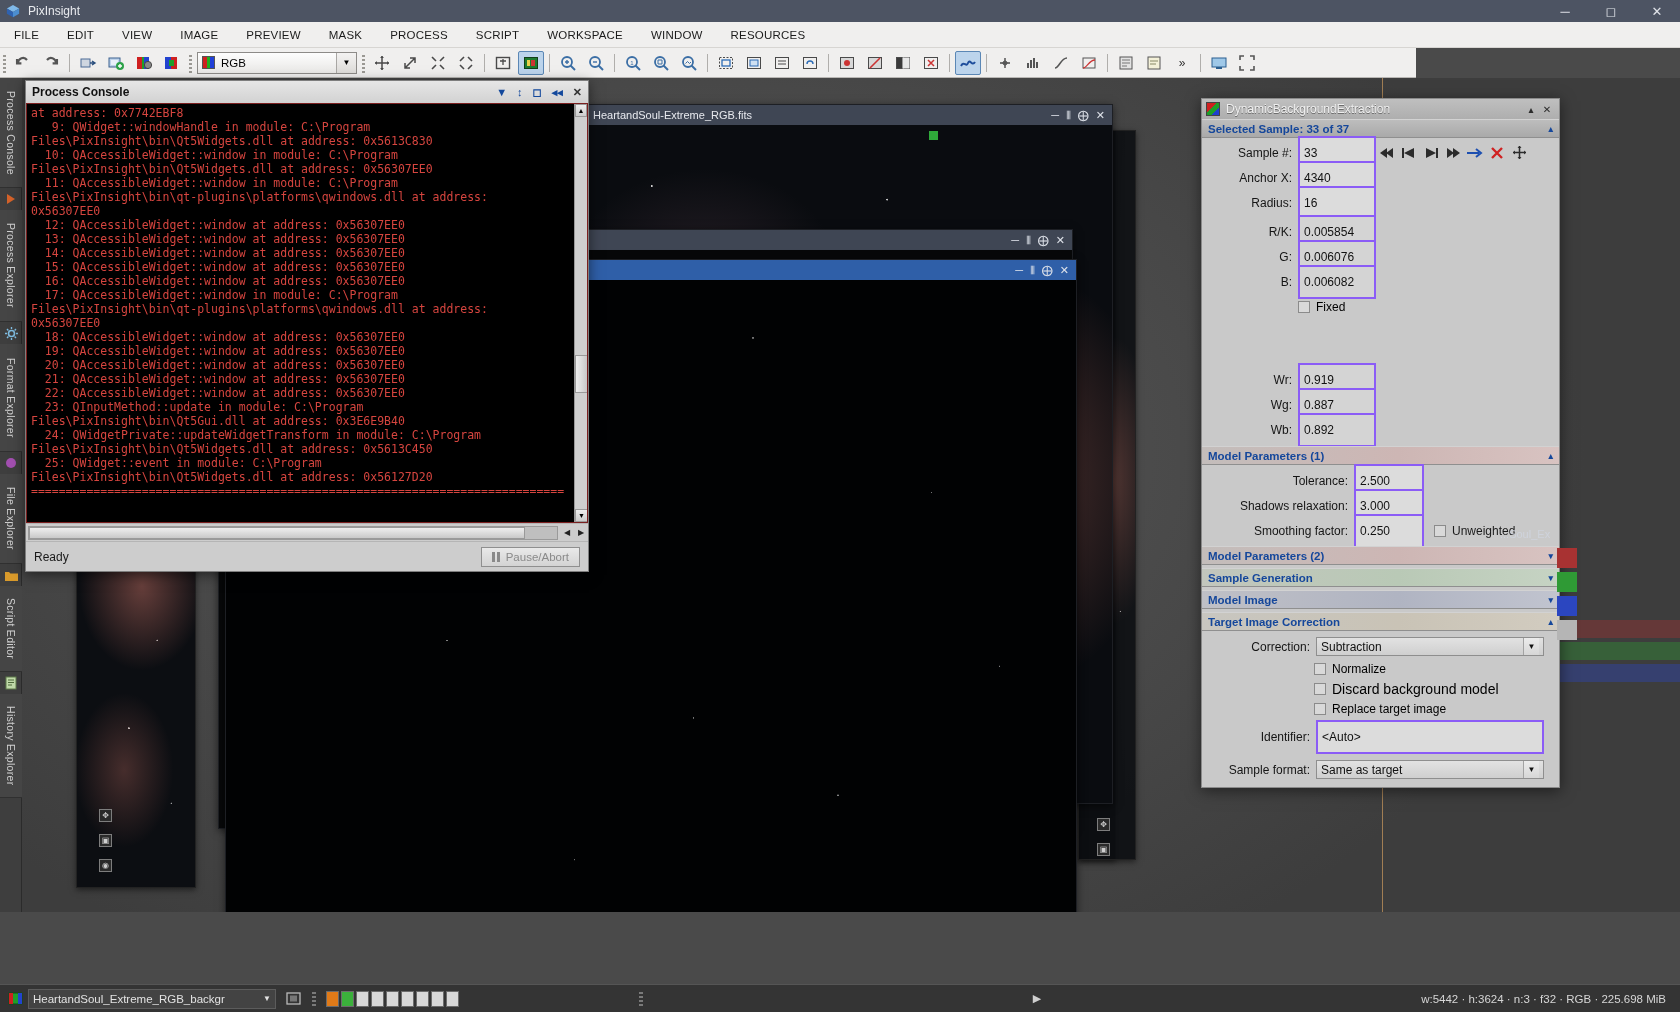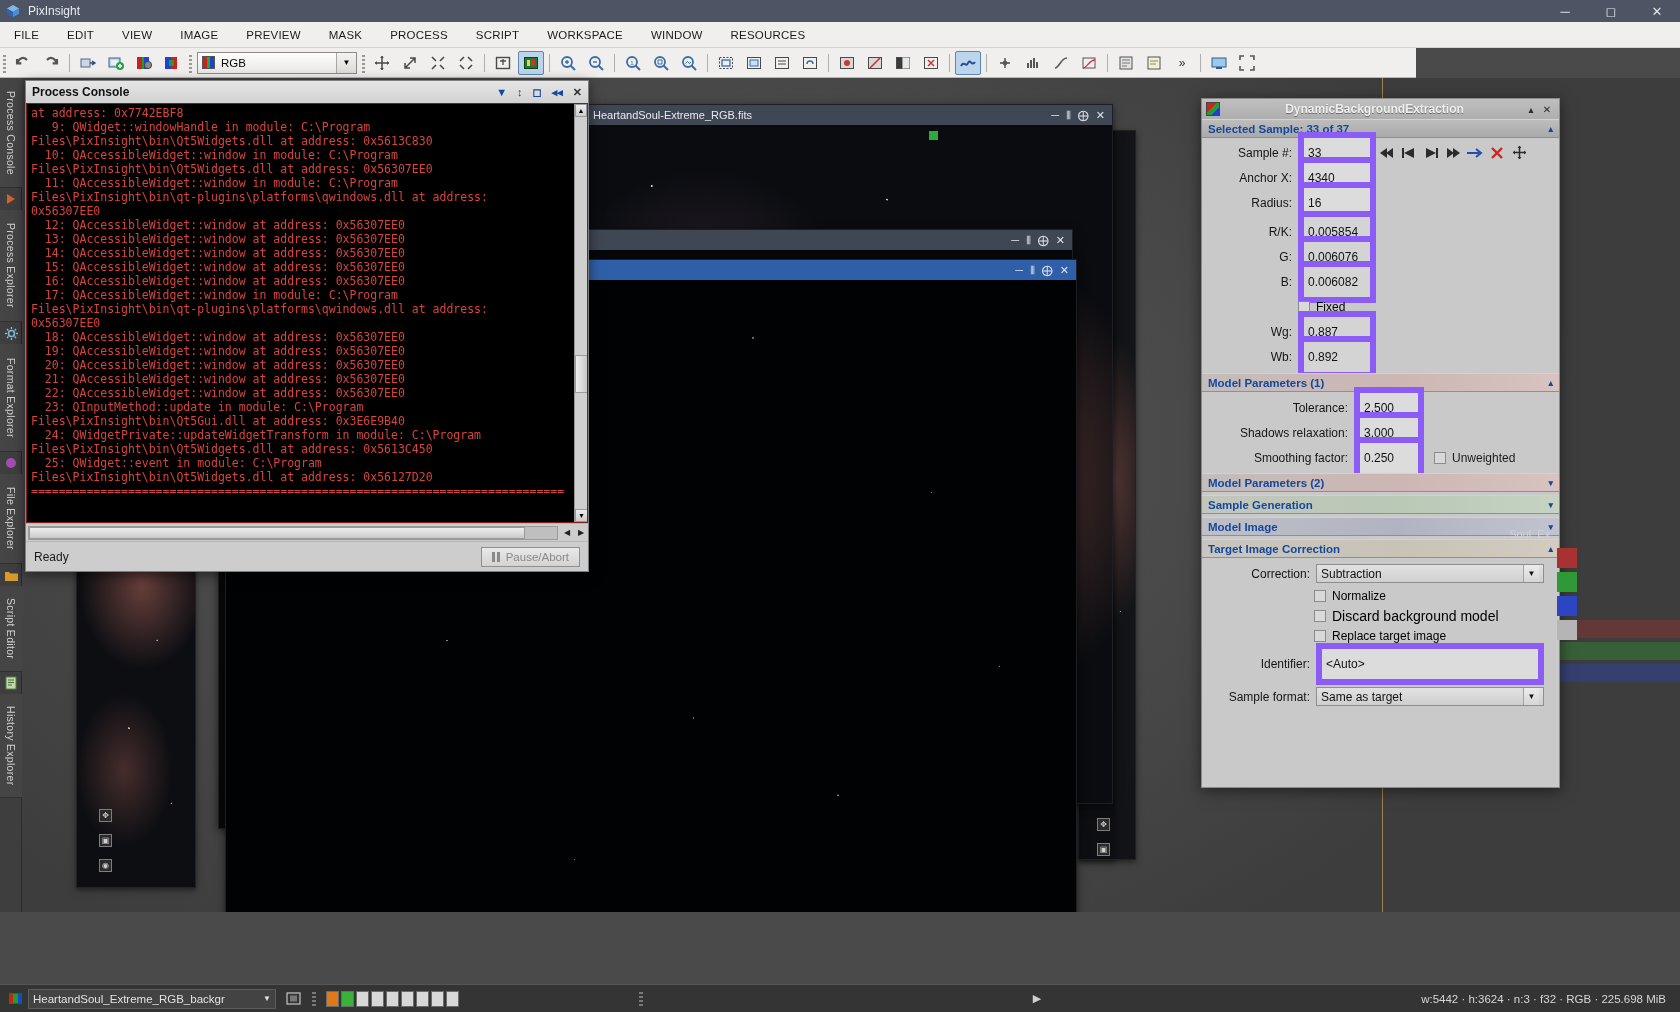--- a/index.html
+++ b/index.html
@@ -177,41 +177,41 @@
     box-shadow:0 3px 14px rgba(0,0,0,.5);
     display:flex; flex-direction:column;
   }
   #dbe .dbar {
     height:20px; background:linear-gradient(#bfbfbf,#aeaeae);
     display:flex; align-items:center; padding:0 4px;
   }
   #dbe .dbar .dico { width:14px;height:14px;margin-right:6px;
     background:linear-gradient(135deg,#d02020 0 40%,#1f9f2a 40% 70%,#2040d0 70% 100%);
     border:1px solid #444; }
-  #dbe .dbar .dtt { flex:1; text-align:center; font-weight:bold; font-size:12px; color:#efefef;
+  #dbe .dbar .dtt { flex:1; text-align:left; font-weight:normal; font-size:12px; color:#efefef;
     text-shadow:0 1px 0 #6d6d6d; }
   #dbe .dbar .dbtn { width:16px;height:16px;display:flex;align-items:center;
     justify-content:center;font-size:10px;color:#2b2b2b; }
 
   .secthead {
     height:19px; display:flex; align-items:center; padding:0 6px;
     font-weight:bold; font-size:11.5px; color:#15479b;
     background:linear-gradient(#bdbdbd,#a9a9a9);
     border-top:1px solid #d2d2d2; border-bottom:1px solid #8f8f8f;
   }
   .secthead .caret { margin-left:auto; color:#15479b; font-size:9px; }
   .secthead.t1 { background:linear-gradient(90deg,#c3bdbb,#cdb6b4 55%,#d8c3c1); }
   .secthead.t2 { background:linear-gradient(90deg,#c2c6bd,#b9c9b6 55%,#c6d3c3); }
   .secthead.t3 { background:linear-gradient(90deg,#bfc0c6,#b0b4c2 55%,#c1c4cf); }
   .secthead.t4 { background:linear-gradient(90deg,#c8c6c0,#c9c3b6 55%,#d2ccc0); }
 
   .frow { display:flex; align-items:center; height:21px; margin:2px 0; padding:0 6px; }
   .frow .lbl { text-align:right; font-size:12px; color:#151515; padding-right:6px; }
   .fld {
-    height:19px; background:#d4d4d4; border:6px solid #8b5cf6;
+    height:19px; background:#d4d4d4; border:2px solid #8b5cf6;
     display:flex; align-items:center; padding:15px 4px; font-size:12px; color:#111;
   }
   .fld.white { background:#dcdcdc; }
 
   .navbtn { width:22px;height:20px;display:flex;align-items:center;justify-content:center; }
   .cbx { width:12px;height:12px;background:#d9d9d9;border:1px solid #8b8b8b;
          display:inline-block; vertical-align:middle; }
 
   .combo {
     height:19px; background:linear-gradient(#e2e2e2,#cfcfcf); border:1px solid #8e8e8e;
@@ -835,20 +835,24 @@
   <div class="frow">
     <span class="lbl" style="width:90px">B:</span>
     <div class="fld" style="width:78px">0.006082</div>
   </div>
   <div class="frow">
     <span class="lbl" style="width:90px"></span>
     <span class="cbx"></span>
     <span style="margin-left:6px;font-size:12px;">Fixed</span>
   </div>
 
+  <div class="frow" style="margin-top:50px;">
+    <span class="lbl" style="width:90px">Wr:</span>
+    <div class="fld" style="width:78px">0.919</div>
+  </div>
   <div class="frow">
     <span class="lbl" style="width:90px">Wg:</span>
     <div class="fld" style="width:78px">0.887</div>
   </div>
   <div class="frow">
     <span class="lbl" style="width:90px">Wb:</span>
     <div class="fld" style="width:78px">0.892</div>
   </div>
 
   <div class="secthead t1" style="margin-top:4px;">

